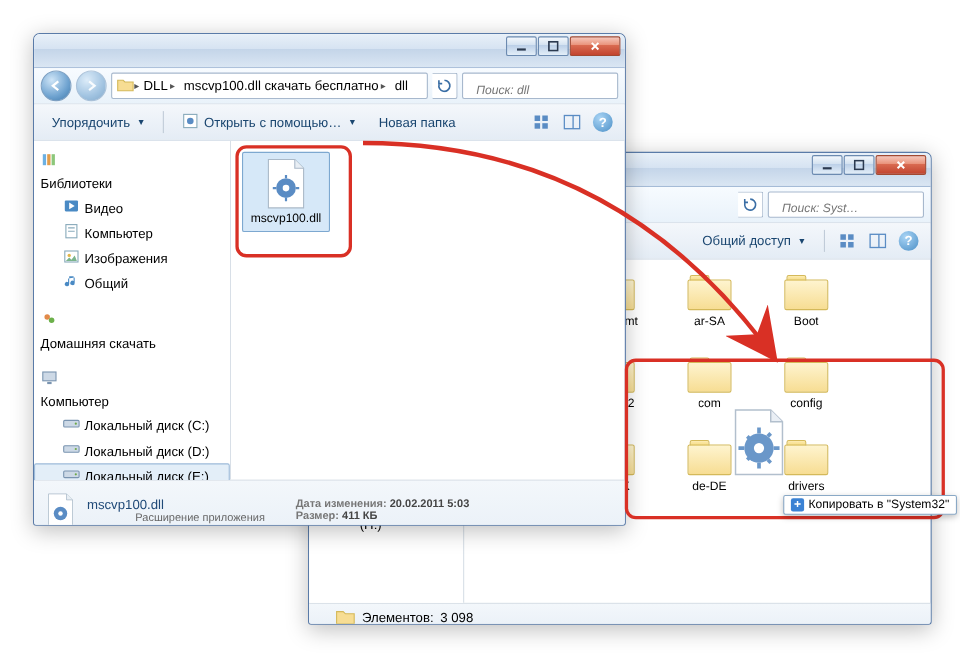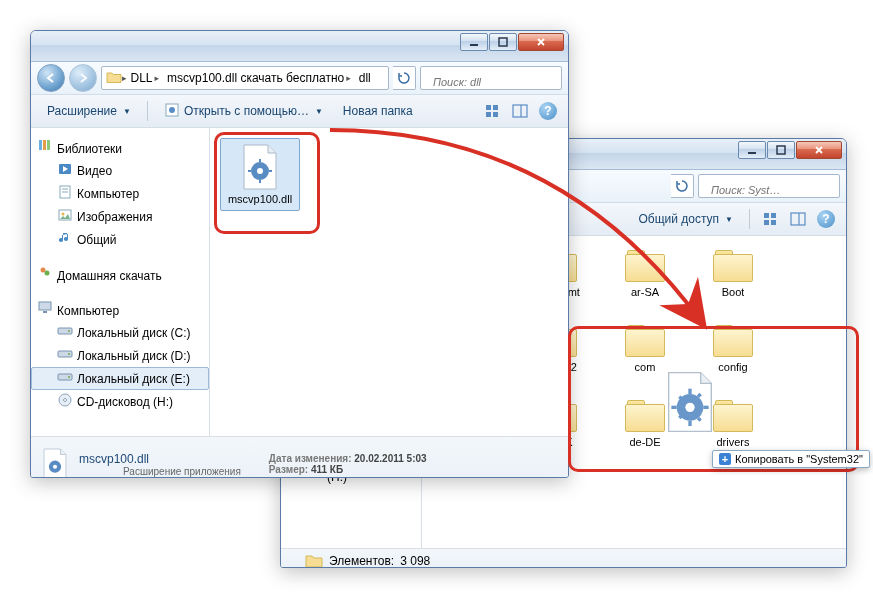--- a/index.html
+++ b/index.html
@@ -115,21 +115,21 @@
 
 .body { display:flex; height: calc(100% - 28px - 32px - 32px - 46px); }
 .body2 { display:flex; height: calc(100% - 28px - 32px - 32px - 24px); }
 .nav {
   width: 178px;
   border-right:1px solid #d8dfe7;
   overflow-y:auto;
   padding: 6px 0;
   background:#fff;
 }
-.nav-group-title { display:flex; align-items:flex-end; gap:4px; padding:3px 6px; cursor:pointer; }
+.nav-group-title { display:flex; align-items:flex-start; gap:4px; padding:3px 6px; cursor:pointer;flex-direction:column; }
 .nav-item { display:flex; align-items:center; gap:4px; padding:2px 6px 2px 26px; cursor:pointer; }
 .nav-item.sel { background:#e3eef8; border:1px solid #9dbbd9; border-radius:2px; padding:1px 5px 1px 25px; }
 .nav-spacer { height:10px; }
 
 .content {
   flex:1;
   padding:10px;
   display:flex;
   flex-wrap:wrap;
   align-content:flex-start;
@@ -465,21 +465,21 @@
     <div class="searchbox">
       <svg width="12" height="12" viewBox="0 0 12 12">
           <circle cx="5" cy="5" r="3.5" fill="none" stroke="#888" stroke-width="1.3"></circle>
           <line x1="8" y1="8" x2="11" y2="11" stroke="#888" stroke-width="1.5"></line>
         </svg>
       <input placeholder="Поиск: dll" style="">
     </div>
   </div>
   <div class="toolbar">
     <div class="tb-btn">
-        <span>Расширение</span>
+        <span>Упорядочить</span>
         <span class="dropdown-arr">▼</span>
       </div>
     <div class="tb-sep"></div>
     <div class="tb-btn">
       <span class="icon-small"><svg viewBox="0 0 16 16">
             <rect x="2" y="2" width="12" height="12" fill="#fff" stroke="#8ab"></rect>
             <circle cx="8" cy="8" r="3" fill="#5a8cc4"></circle>
           </svg></span>
       <span>Открыть с помощью…</span>
         <span class="dropdown-arr">▼</span>

